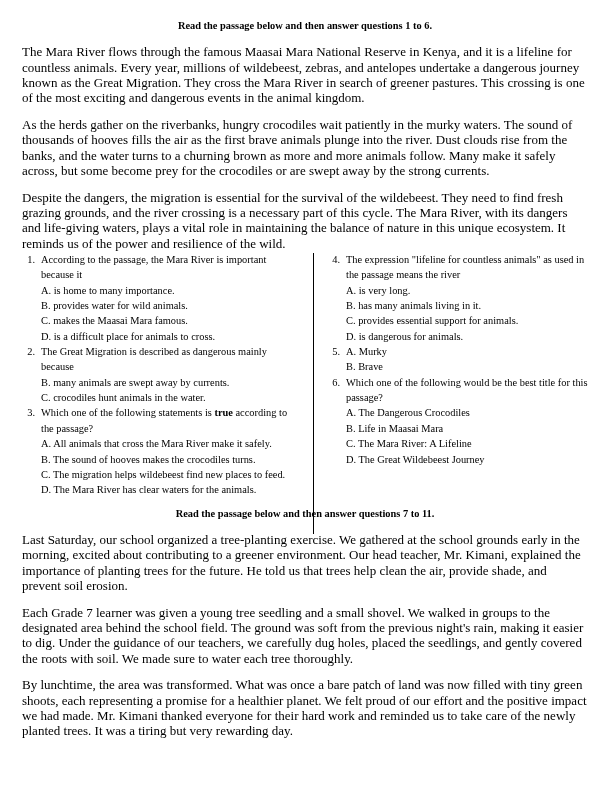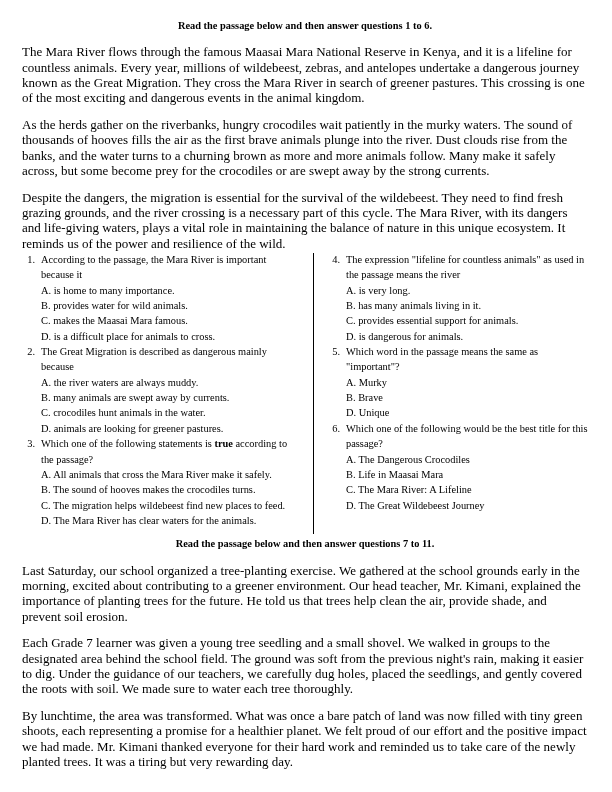--- a/index.html
+++ b/index.html
@@ -120,24 +120,22 @@
             <p class="opt">B. provides water for wild animals.</p>
             <p class="opt">C. makes the Maasai Mara famous.</p>
             <p class="opt">D. is a difficult place for animals to cross.</p>
           </div>
         </div>
 
         <div class="question">
           <div class="qnum">2.</div>
           <div class="qbody">
             <p class="qstem"><span>The Great Migration is described as dangerous mainly because</span><b></b><span></span></p>
-            <p class="opt">A. the river waters are always muddy.</p>
             <p class="opt">B. many animals are swept away by currents.</p>
             <p class="opt">C. crocodiles hunt animals in the water.</p>
-            <p class="opt">D. animals are looking for greener pastures.</p>
           </div>
         </div>
 
         <div class="question">
           <div class="qnum">3.</div>
           <div class="qbody">
             <p class="qstem"><span>Which one of the following statements is </span><b>true</b><span> according to the passage?</span></p>
             <p class="opt">A. All animals that cross the Mara River make it safely.</p>
             <p class="opt">B. The sound of hooves makes the crocodiles turns.</p>
             <p class="opt">C. The migration helps wildebeest find new places to feed.</p>
@@ -156,24 +154,22 @@
             <p class="opt">A. is very long.</p>
             <p class="opt">B. has many animals living in it.</p>
             <p class="opt">C. provides essential support for animals.</p>
             <p class="opt">D. is dangerous for animals.</p>
           </div>
         </div>
 
         <div class="question">
           <div class="qnum">5.</div>
           <div class="qbody">
-            <p class="qstem"><span>Which word in the passage means the same as "important"?</span><b></b><span></span></p>
             <p class="opt">A. Murky</p>
             <p class="opt">B. Brave</p>
-            <p class="opt">D. Unique</p>
           </div>
         </div>
 
         <div class="question">
           <div class="qnum">6.</div>
           <div class="qbody">
             <p class="qstem"><span>Which one of the following would be the best title for this passage?</span><b></b><span></span></p>
             <p class="opt">A. The Dangerous Crocodiles</p>
             <p class="opt">B. Life in Maasai Mara</p>
             <p class="opt">C. The Mara River: A Lifeline</p>

